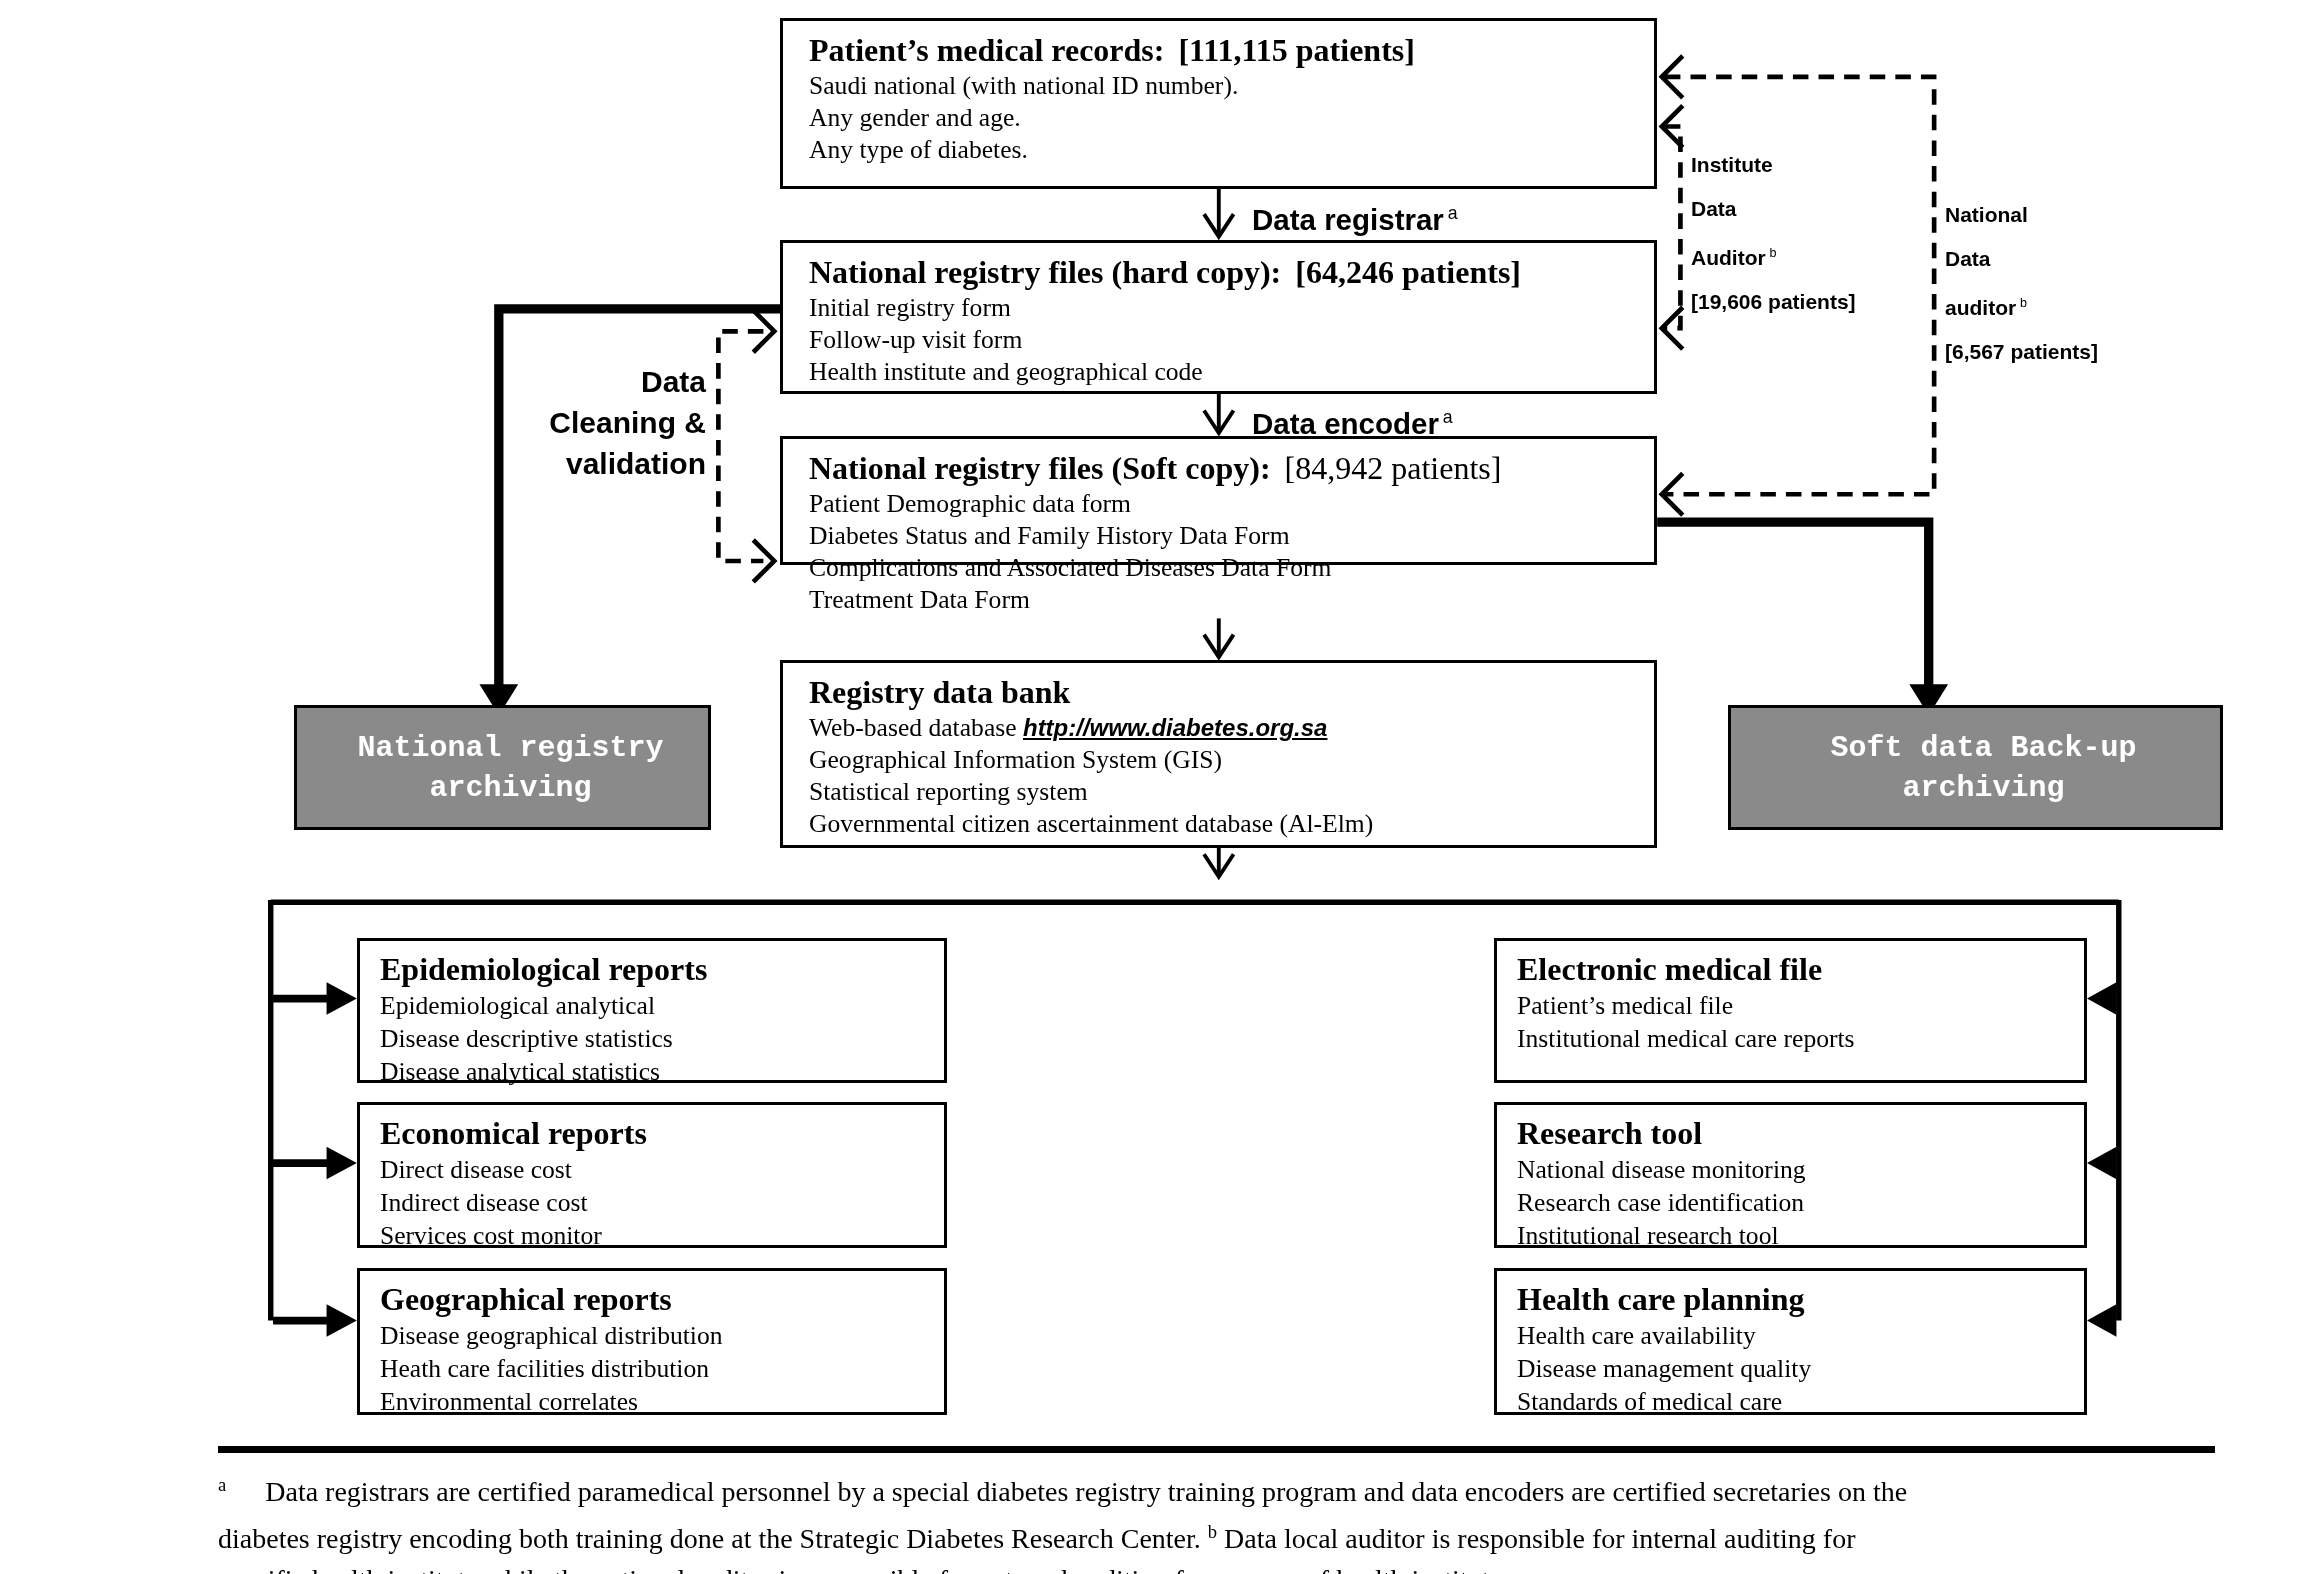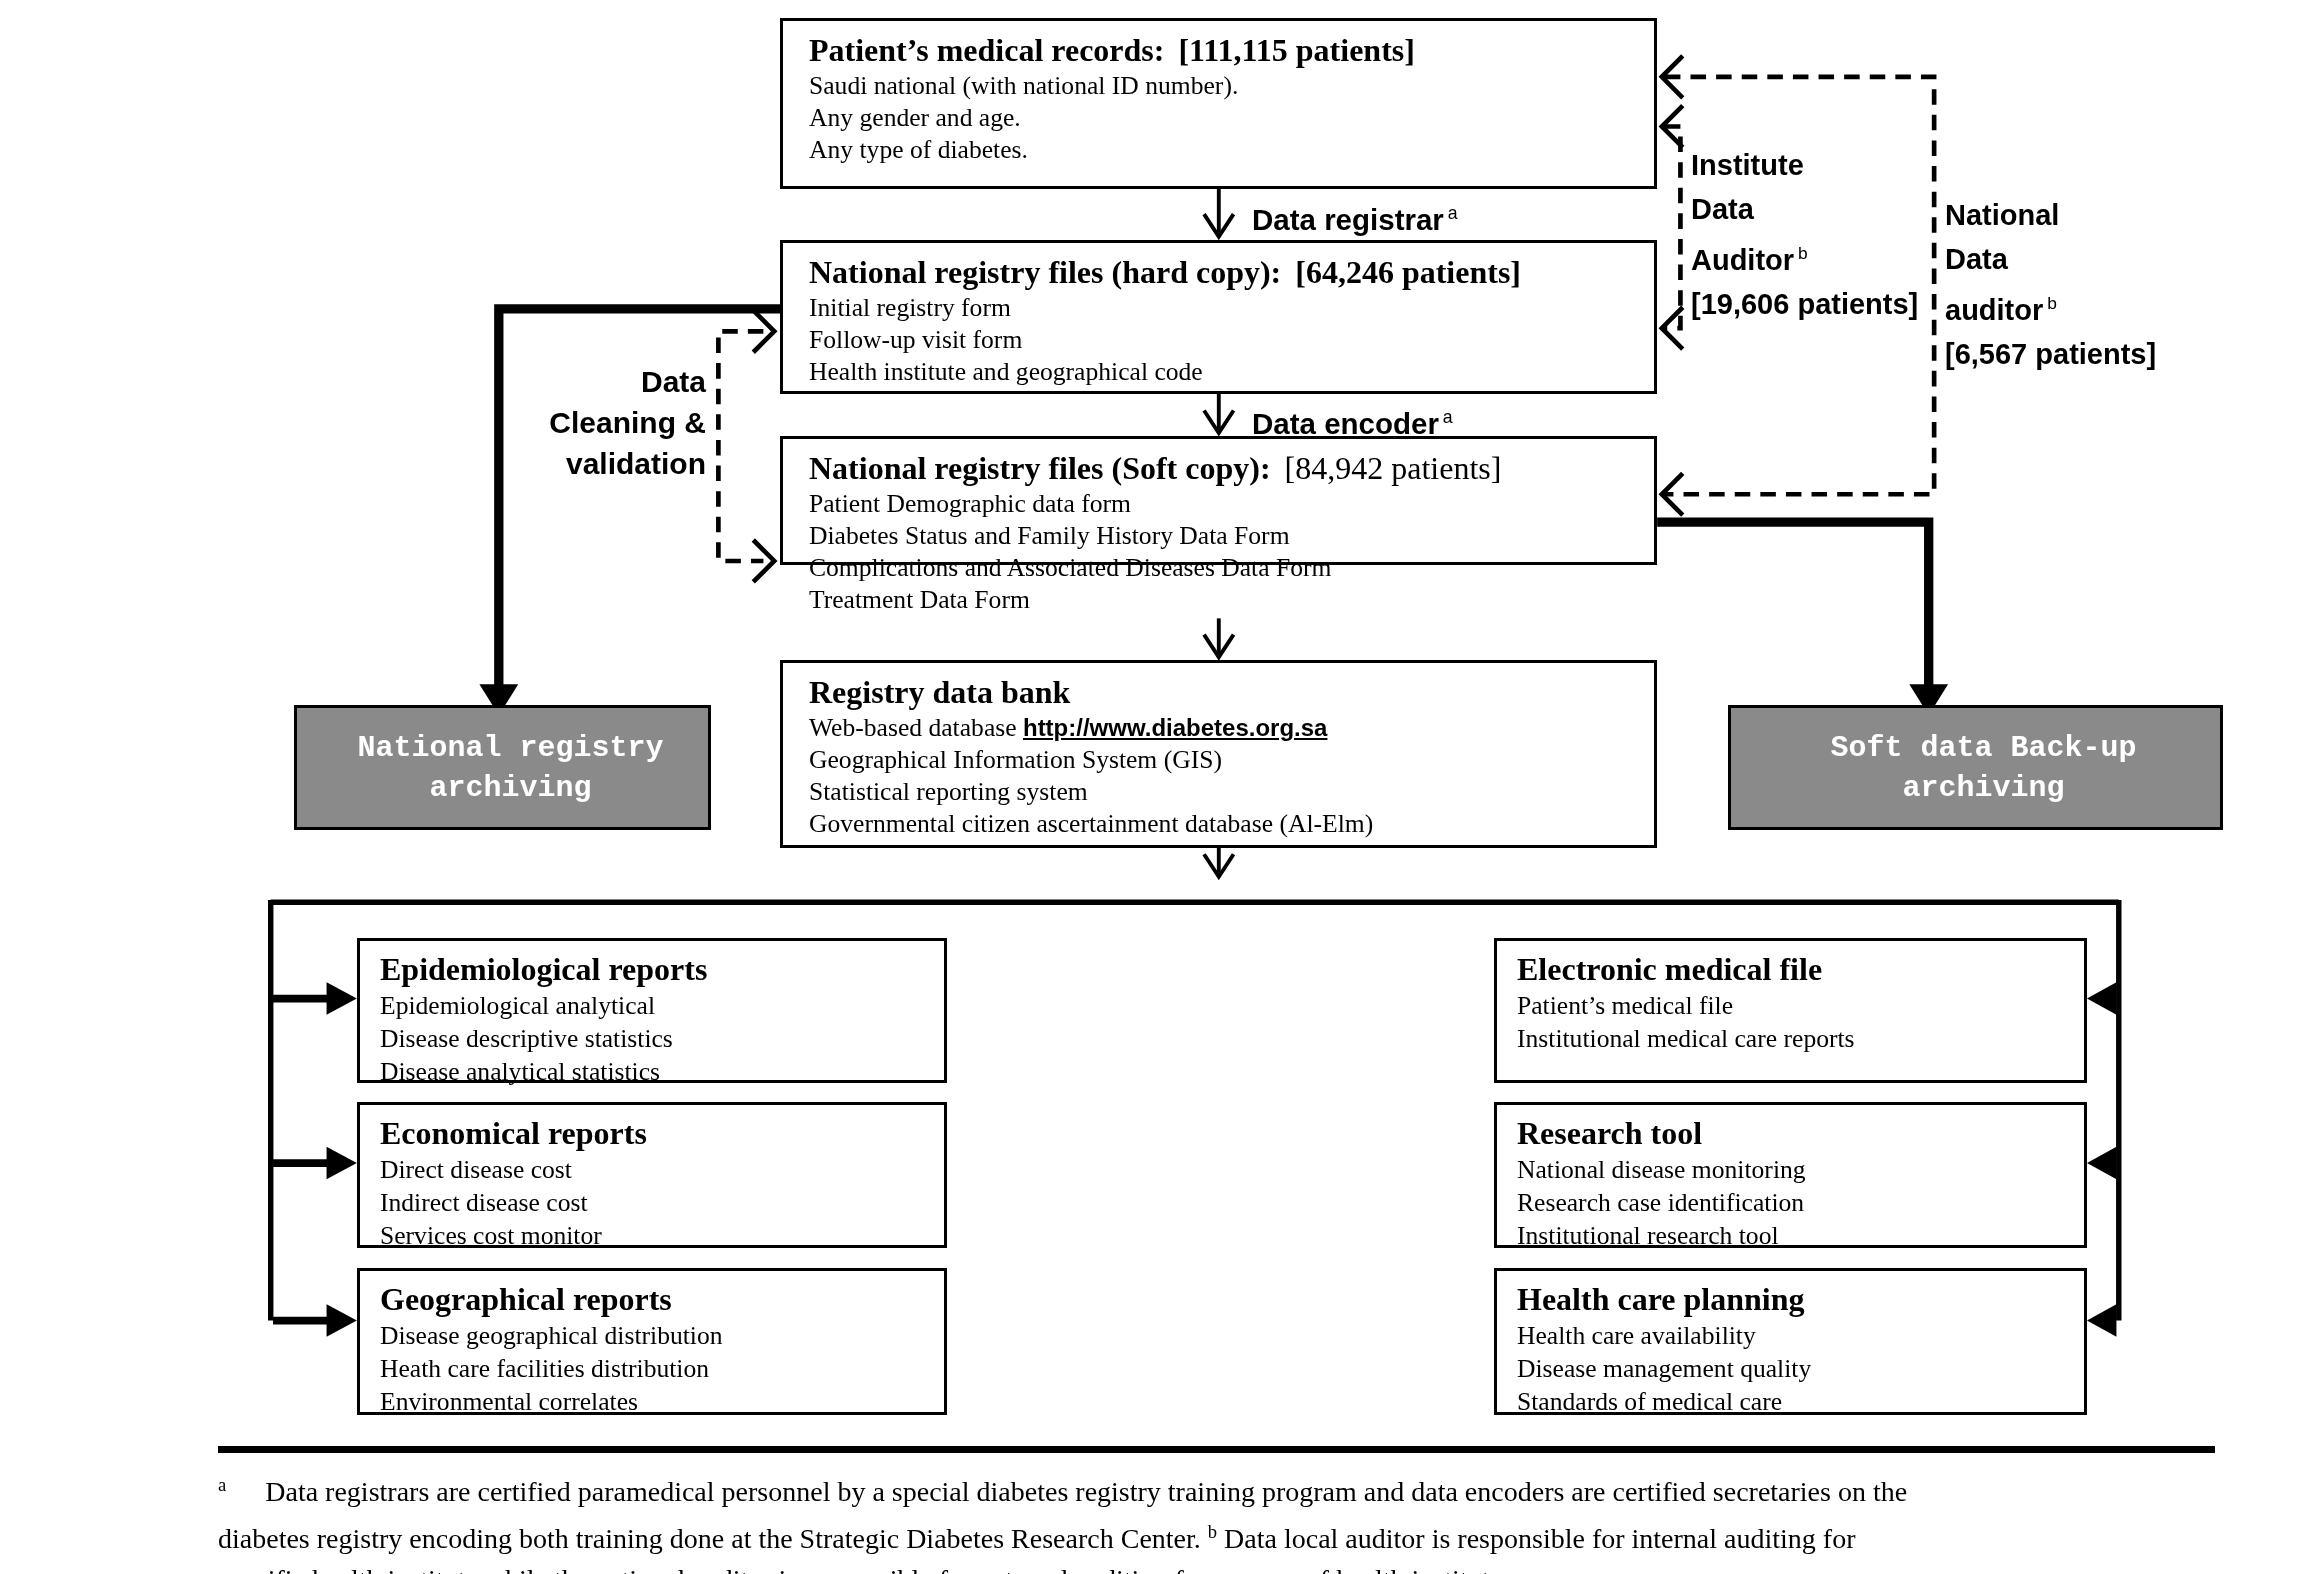--- a/index.html
+++ b/index.html
@@ -10,35 +10,35 @@
   .box{position:absolute;background:#fff;border:3.9px solid #000;box-sizing:border-box;}
   .box .title{font-weight:bold;font-size:32px;line-height:40px;white-space:nowrap;}
   .box .count{margin-left:14px;}
   .box .count.regular{font-weight:normal;}
   .box .line{font-size:25.6px;line-height:32px;white-space:nowrap;}
   .mainbox{padding:9.3px 0 0 26px;}
   .reportbox{padding:9.3px 0 0 20px;}
   .reportbox .title{font-size:32px;line-height:39px;}
   .reportbox .line{font-size:25.6px;line-height:33px;}
 
-  .url{font-family:"Liberation Sans",sans-serif;font-weight:bold;
+  .url{font-family:"Liberation Sans",sans-serif;font-style:italic;font-weight:bold;
        text-decoration:underline;font-size:24px;}
 
   .graybox{position:absolute;background:#8a8a8a;border:3.9px solid #000;box-sizing:border-box;
            color:#fff;display:flex;flex-direction:column;justify-content:center;align-items:center;
            text-align:center;font-weight:bold;font-size:30px;line-height:40px;
            font-family:Liberation Mono, monospace;padding-left:16px;}
   .darkbox{position:absolute;background:#3d3d3d;border:4.7px solid #000;box-sizing:border-box;
            color:#fff;display:flex;justify-content:center;align-items:center;
            font-weight:bold;font-size:32px;font-family:"Liberation Serif",serif;}
 
   .sanslabel{position:absolute;font-family:"Liberation Sans",sans-serif;font-weight:bold;
              font-size:29.5px;line-height:37px;white-space:nowrap;}
   .sanslabel sup,.box sup{font-size:0.60em;font-weight:normal;vertical-align:super;margin-left:3.9px;}
-  .auditor{line-height:44px;font-size:29px;}
+  .auditor{line-height:44px;font-size:21px;}
   .cleaning{text-align:right;line-height:41px;font-size:30px;}
 
   #footnote{position:absolute;left:194px;top:1465px;width:2040px;
             font-size:28px;line-height:40px;font-family:"Liberation Serif",serif;}
   #footnote sup{font-size:18.6px;vertical-align:super;}
   #footnote .lead-sup{margin-right:39px;}
   #footnote-rule{position:absolute;left:194px;top:1446px;width:1997px;height:7px;background:#000;}
 </style>
 </head>
 <body>

